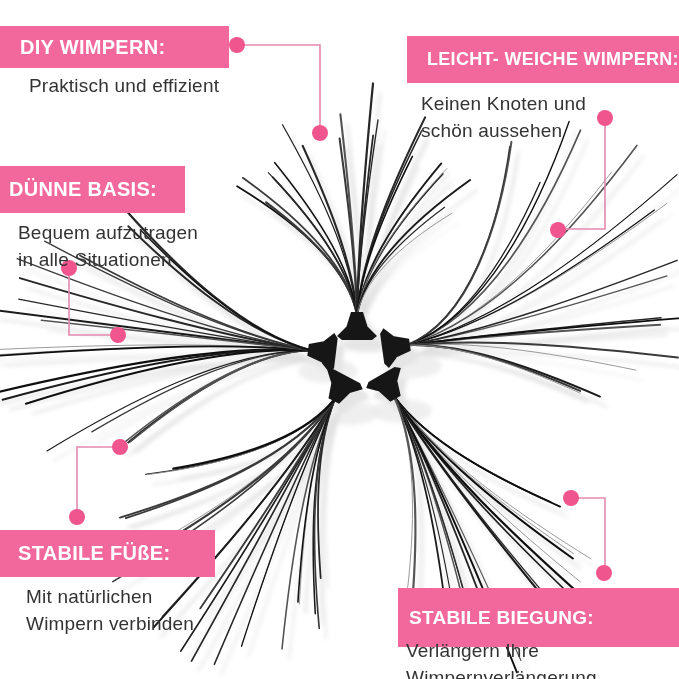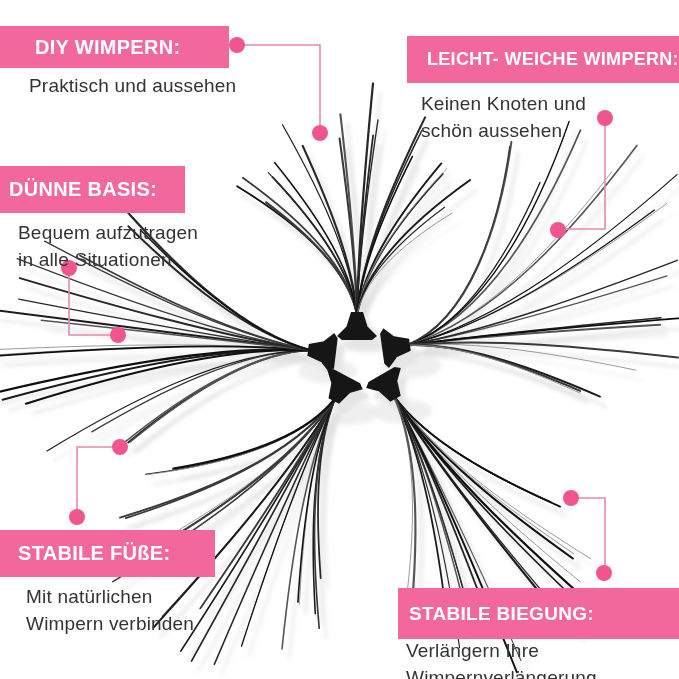--- a/index.html
+++ b/index.html
@@ -22,33 +22,33 @@
   }
   .body-text{
     position:absolute;
     color:var(--ink,#333333);
     font-size:19px;
     line-height:27px;
     white-space:pre-line;
     letter-spacing:.2px;
   }
   
-  .badge.tl{left:0;top:26px;width:229px;height:42px;padding-left:35px;font-size:20px;}
+  .badge.tl{left:0;top:26px;width:229px;height:42px;padding-left:20px;font-size:20px;}
   .body-text.tl{left:29px;top:72px;}
   
   .badge.tr{left:407px;top:36px;width:272px;height:47px;padding-left:20px;font-size:18px;}
   .body-text.tr{left:421px;top:90px;}
   
   .badge.ml{left:0;top:166px;width:185px;height:47px;padding-left:9px;font-size:20px;}
   .body-text.ml{left:18px;top:219px;}
   
   .badge.bl{left:0;top:530px;width:215px;height:47px;padding-left:18px;font-size:20px;}
   .body-text.bl{left:18px;top:583px;margin-left:8px;}
   
-  .badge.br{left:398px;top:588px;width:281px;height:51px;padding-left:11px;font-size:19px;}
+  .badge.br{left:398px;top:588px;width:281px;height:59px;padding-left:11px;font-size:19px;}
   .body-text.br{left:406px;top:637px;}
 </style>
 </head>
 <body>
 
 <div class="canvas">
 
   <svg id="lash-svg" viewBox="0 0 679 679">
       <defs>
         <filter id="softblur" x="-20%" y="-20%" width="140%" height="140%">
@@ -299,21 +299,21 @@
         <circle cx="77" cy="517" r="8" fill="#F0558E"></circle>
         <path d="M571,498 H605 V573" fill="none" stroke="#E489AE" stroke-width="1.6"></path>
         <circle cx="571" cy="498" r="8" fill="#F0558E"></circle>
         <circle cx="604" cy="573" r="8" fill="#F0558E"></circle>
       </g>
     </svg>
 
   <div class="badge tl">
     <span>DIY WIMPERN:</span>
   </div>
-  <div class="body-text tl">Praktisch und aussehen</div>
+  <div class="body-text tl">Praktisch und effizient</div>
 
   <div class="badge tr">
     <span>LEICHT- WEICHE WIMPERN:</span>
   </div>
   <div class="body-text tr">Keinen Knoten und
 schön aussehen</div>
 
   <div class="badge ml">
     <span>DÜNNE BASIS:</span>
   </div>

